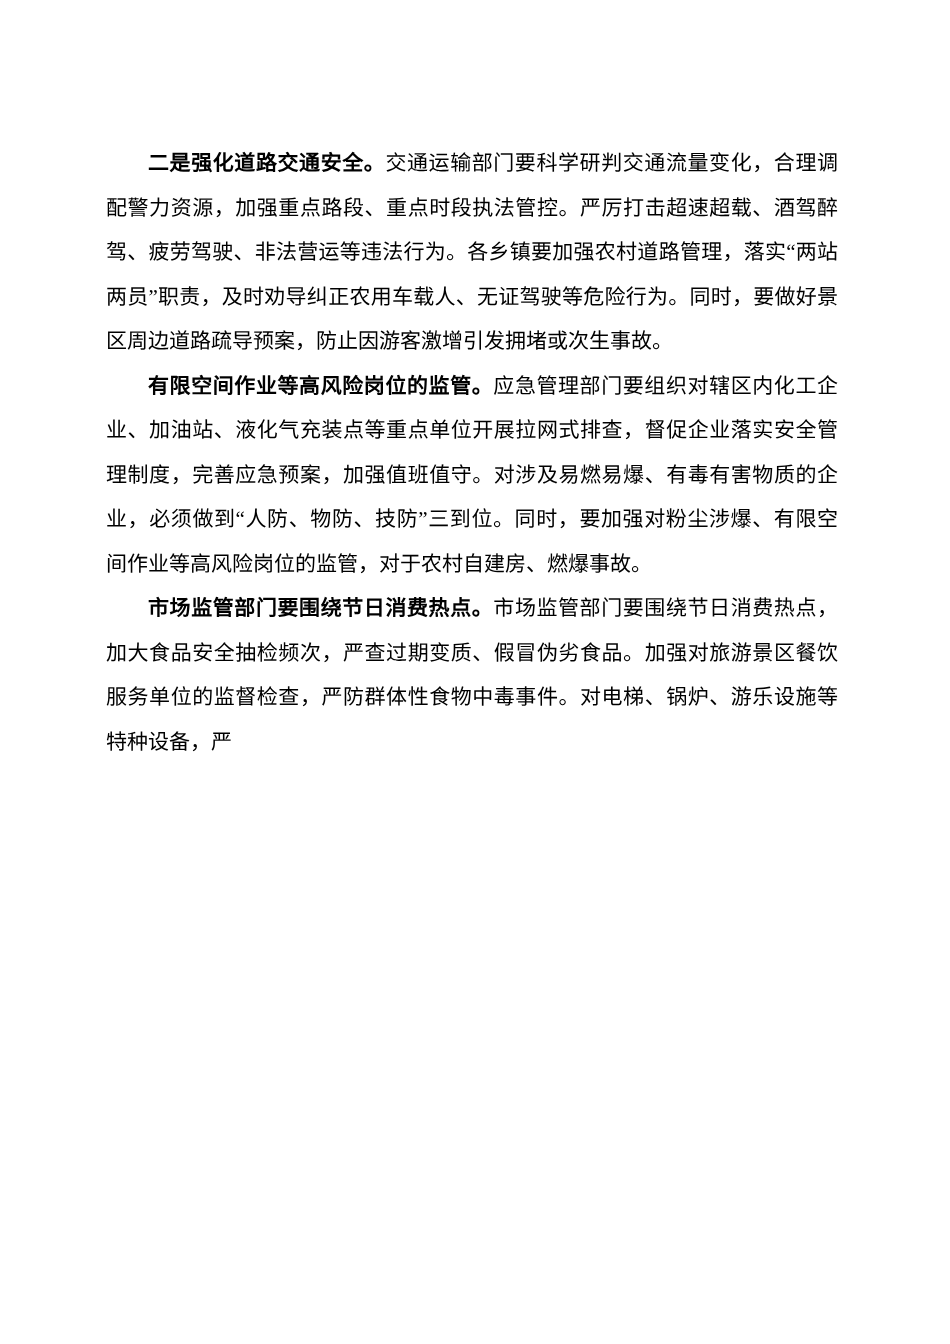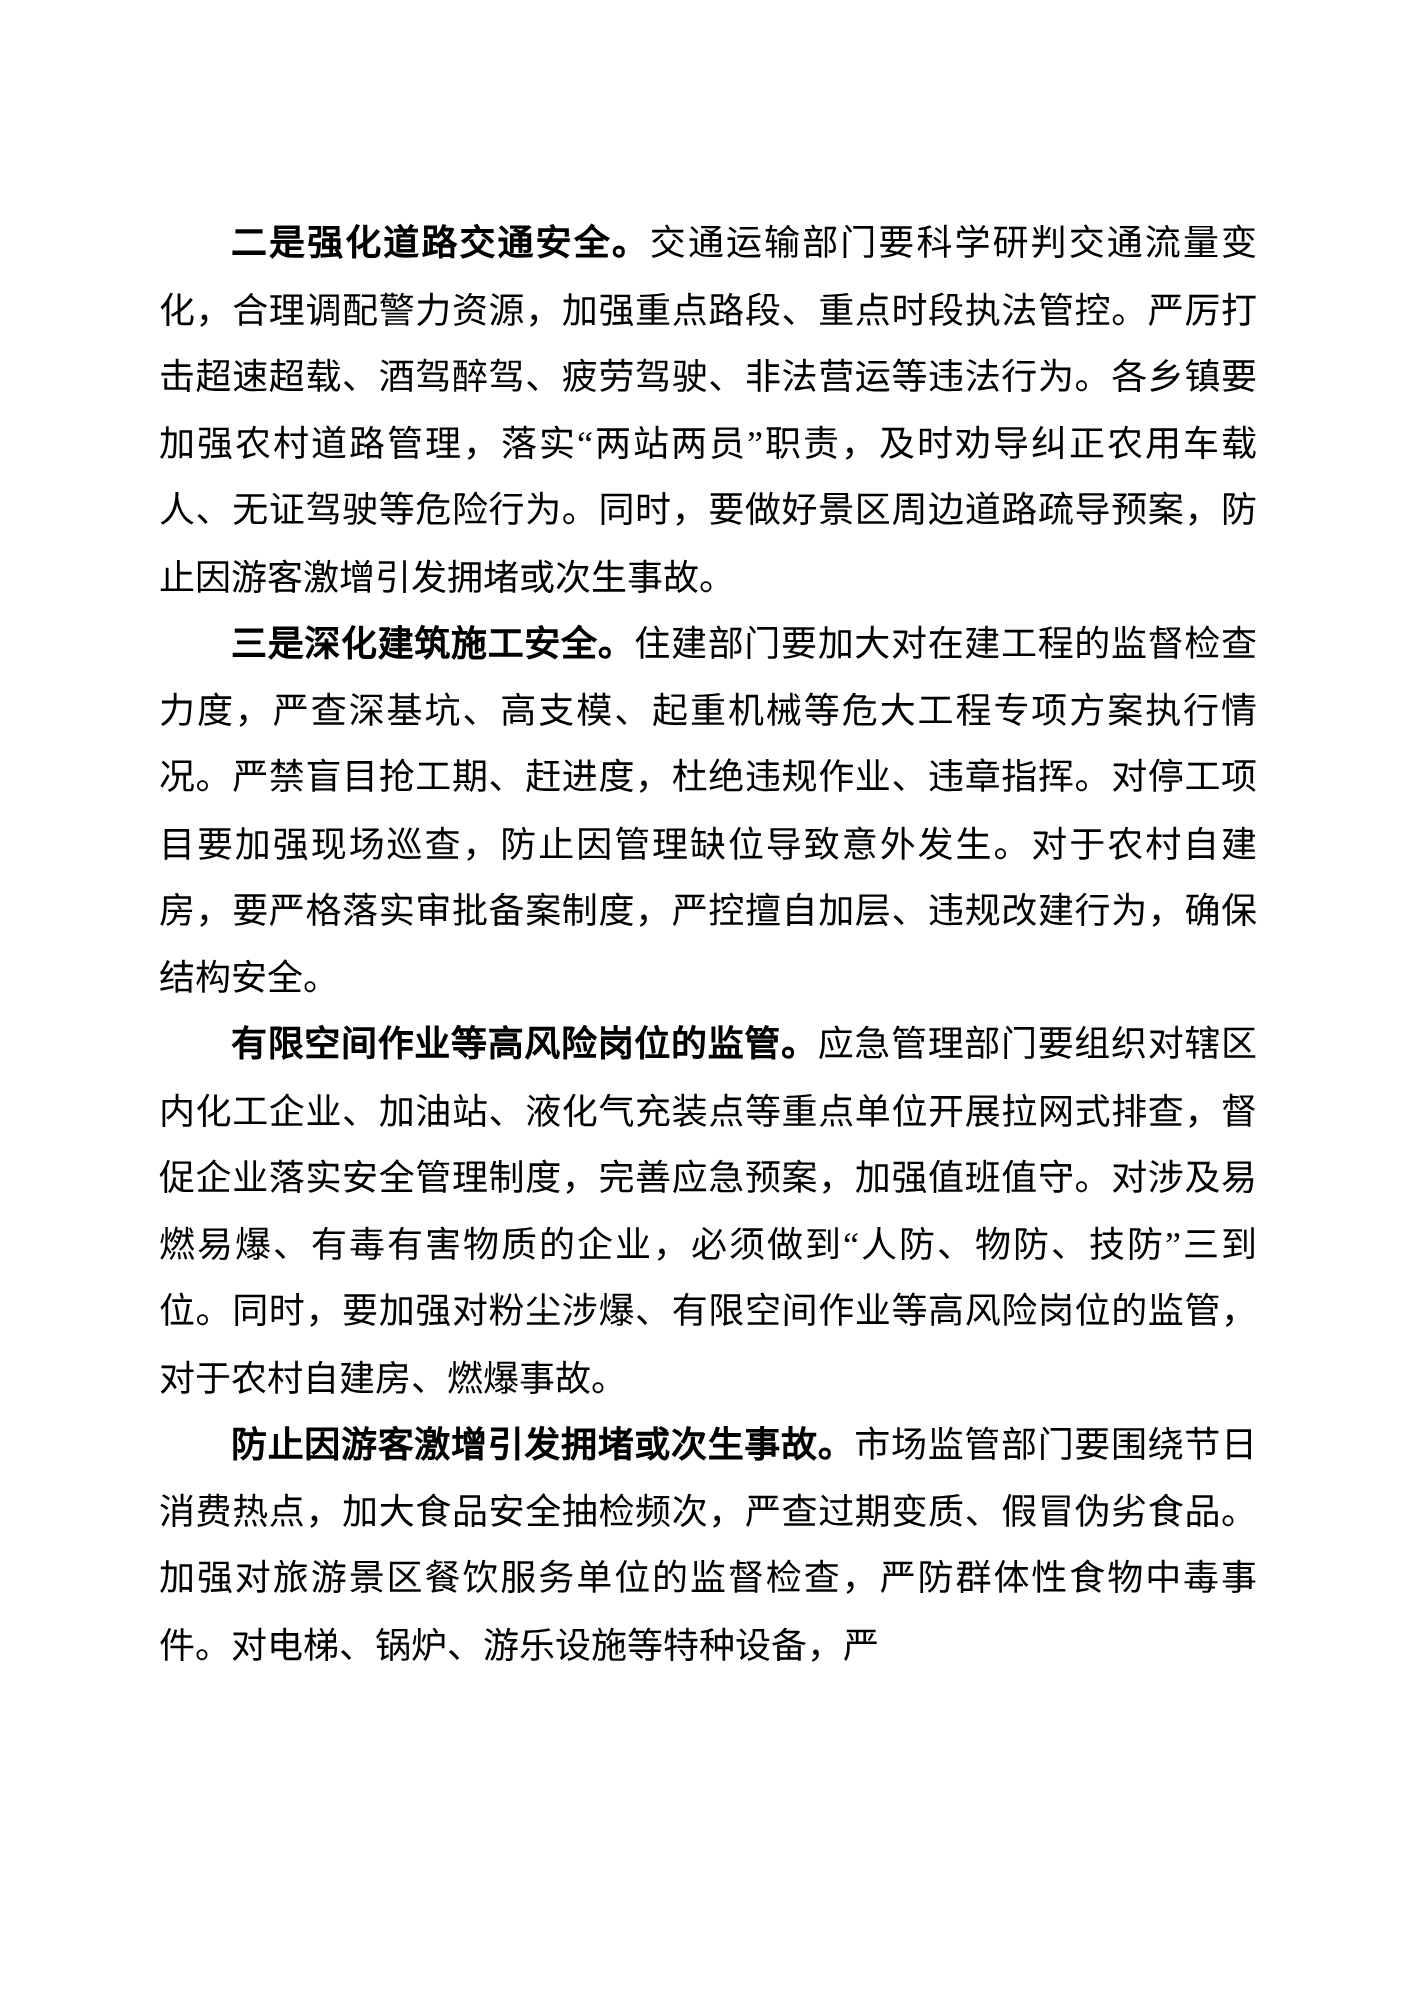--- a/index.html
+++ b/index.html
@@ -16,21 +16,21 @@
     box-sizing: border-box;
     width: 950px;
     height: 1344px;
     background: #ffffff;
     padding: 141px 112px 0 106px;
   }
   .doc-content {
     width: 732px;
     color: #000000;
     font-family: "Liberation Serif", "DejaVu Serif", serif;
-    font-size: 24px;
+    font-size: 21px;
     line-height: 44.5px;
     text-align: justify;
     text-justify: inter-character;
   }
   .para {
     margin: 0;
     padding: 0;
     text-indent: 2em;
     word-break: break-all;
   }
@@ -40,17 +40,16 @@
   .para-body {
     font-weight: normal;
   }
 </style>
 </head>
 <body>
 
 <div class="page">
   <div class="doc-content">
     <p class="para"><span class="para-lead">二是强化道路交通安全。</span><span class="para-body">交通运输部门要科学研判交通流量变化，合理调配警力资源，加强重点路段、重点时段执法管控。严厉打击超速超载、酒驾醉驾、疲劳驾驶、非法营运等违法行为。各乡镇要加强农村道路管理，落实“两站两员”职责，及时劝导纠正农用车载人、无证驾驶等危险行为。同时，要做好景区周边道路疏导预案，防止因游客激增引发拥堵或次生事故。</span></p>
-    <p class="para"><span class="para-lead">三是深化建筑施工安全。</span><span class="para-body">住建部门要加大对在建工程的监督检查力度，严查深基坑、高支模、起重机械等危大工程专项方案执行情况。严禁盲目抢工期、赶进度，杜绝违规作业、违章指挥。对停工项目要加强现场巡查，防止因管理缺位导致意外发生。对于农村自建房，要严格落实审批备案制度，严控擅自加层、违规改建行为，确保结构安全。</span></p>
     <p class="para"><span class="para-lead">有限空间作业等高风险岗位的监管。</span><span class="para-body">应急管理部门要组织对辖区内化工企业、加油站、液化气充装点等重点单位开展拉网式排查，督促企业落实安全管理制度，完善应急预案，加强值班值守。对涉及易燃易爆、有毒有害物质的企业，必须做到“人防、物防、技防”三到位。同时，要加强对粉尘涉爆、有限空间作业等高风险岗位的监管，对于农村自建房、燃爆事故。</span></p>
-    <p class="para"><span class="para-lead">防止因游客激增引发拥堵或次生事故。</span><span class="para-body">市场监管部门要围绕节日消费热点，加大食品安全抽检频次，严查过期变质、假冒伪劣食品。加强对旅游景区餐饮服务单位的监督检查，严防群体性食物中毒事件。对电梯、锅炉、游乐设施等特种设备，严</span></p>
+    <p class="para"><span class="para-lead">市场监管部门要围绕节日消费热点。</span><span class="para-body">市场监管部门要围绕节日消费热点，加大食品安全抽检频次，严查过期变质、假冒伪劣食品。加强对旅游景区餐饮服务单位的监督检查，严防群体性食物中毒事件。对电梯、锅炉、游乐设施等特种设备，严</span></p>
   </div>
 </div>
 
 </body></html>

